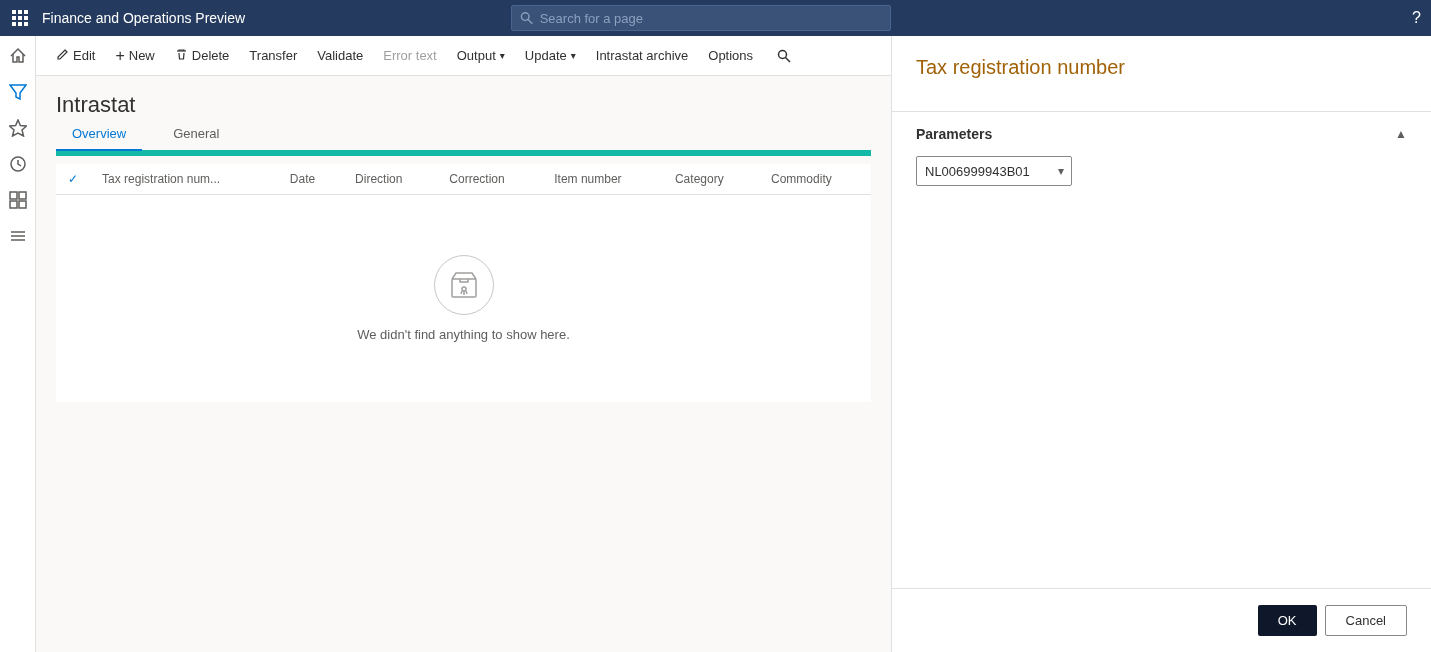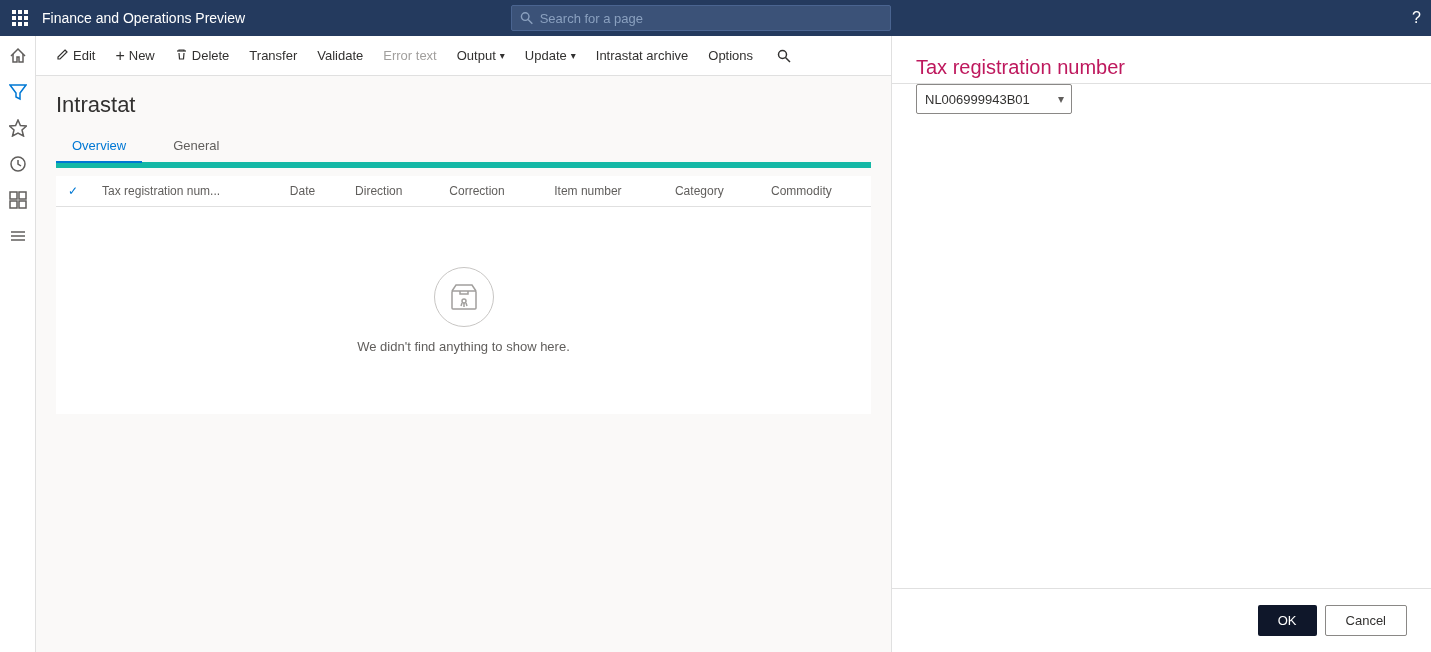--- a/index.html
+++ b/index.html
@@ -103,21 +103,21 @@
     .dropdown-arrow { font-size: 10px; }
 
     
     .page-content {
       flex: 1;
       padding: 16px 20px;
       overflow: auto;
       background: #faf9f8;
     }
     .page-title {
-      font-size: 22px; font-weight: 300; color: #323130; margin-bottom: 12px;
+      font-size: 22px; font-weight: 300; color: #323130; 
     }
 
     
     .tabs {
       display: flex; gap: 15px; border-bottom: 6px solid #14b8a6; margin-bottom: 8px;
     }
     .tab {
       padding: 8px 16px; cursor: pointer; font-size: 13px; color: #605e5c;
       border-bottom: 2px solid transparent; margin-bottom: -1px;
     }
@@ -156,21 +156,21 @@
       background: #fff;
       border-left: 1px solid #e0e0e0;
       display: flex;
       flex-direction: column;
       flex-shrink: 0;
     }
     .right-panel-header {
       padding: 20px 24px 0;
     }
     .right-panel-title {
-      font-size: 20px; font-weight: 300; color: #be185d; margin-bottom: 4px;
+      font-size: 20px; font-weight: 300; color: #a16207; margin-bottom: 32px;
     }
     .right-panel-section {
       border-top: 1px solid #e0e0e0;
     }
     .section-header {
       display: flex; align-items: center; justify-content: space-between;
       padding: 14px 24px; cursor: pointer;
     }
     .section-title { font-size: 14px; font-weight: 600; color: #323130; }
     .collapse-icon { color: #605e5c; font-size: 12px; }
@@ -400,20 +400,24 @@
       </table>
     </div>
   </div>
 
   <div class="right-panel">
     <div class="right-panel-header">
       <div class="right-panel-title">Tax registration number</div>
     </div>
 
     <div class="right-panel-section">
+      <div class="section-header">
+        <span class="section-title">Parameters</span>
+        <span class="collapse-icon">▲</span>
+      </div>
       <div class="section-content">
         <div class="select-wrapper">
           <select>
             <option>NL006999943B01</option>
           </select>
         </div>
       </div>
     </div>
 
     <div class="right-panel-footer">

